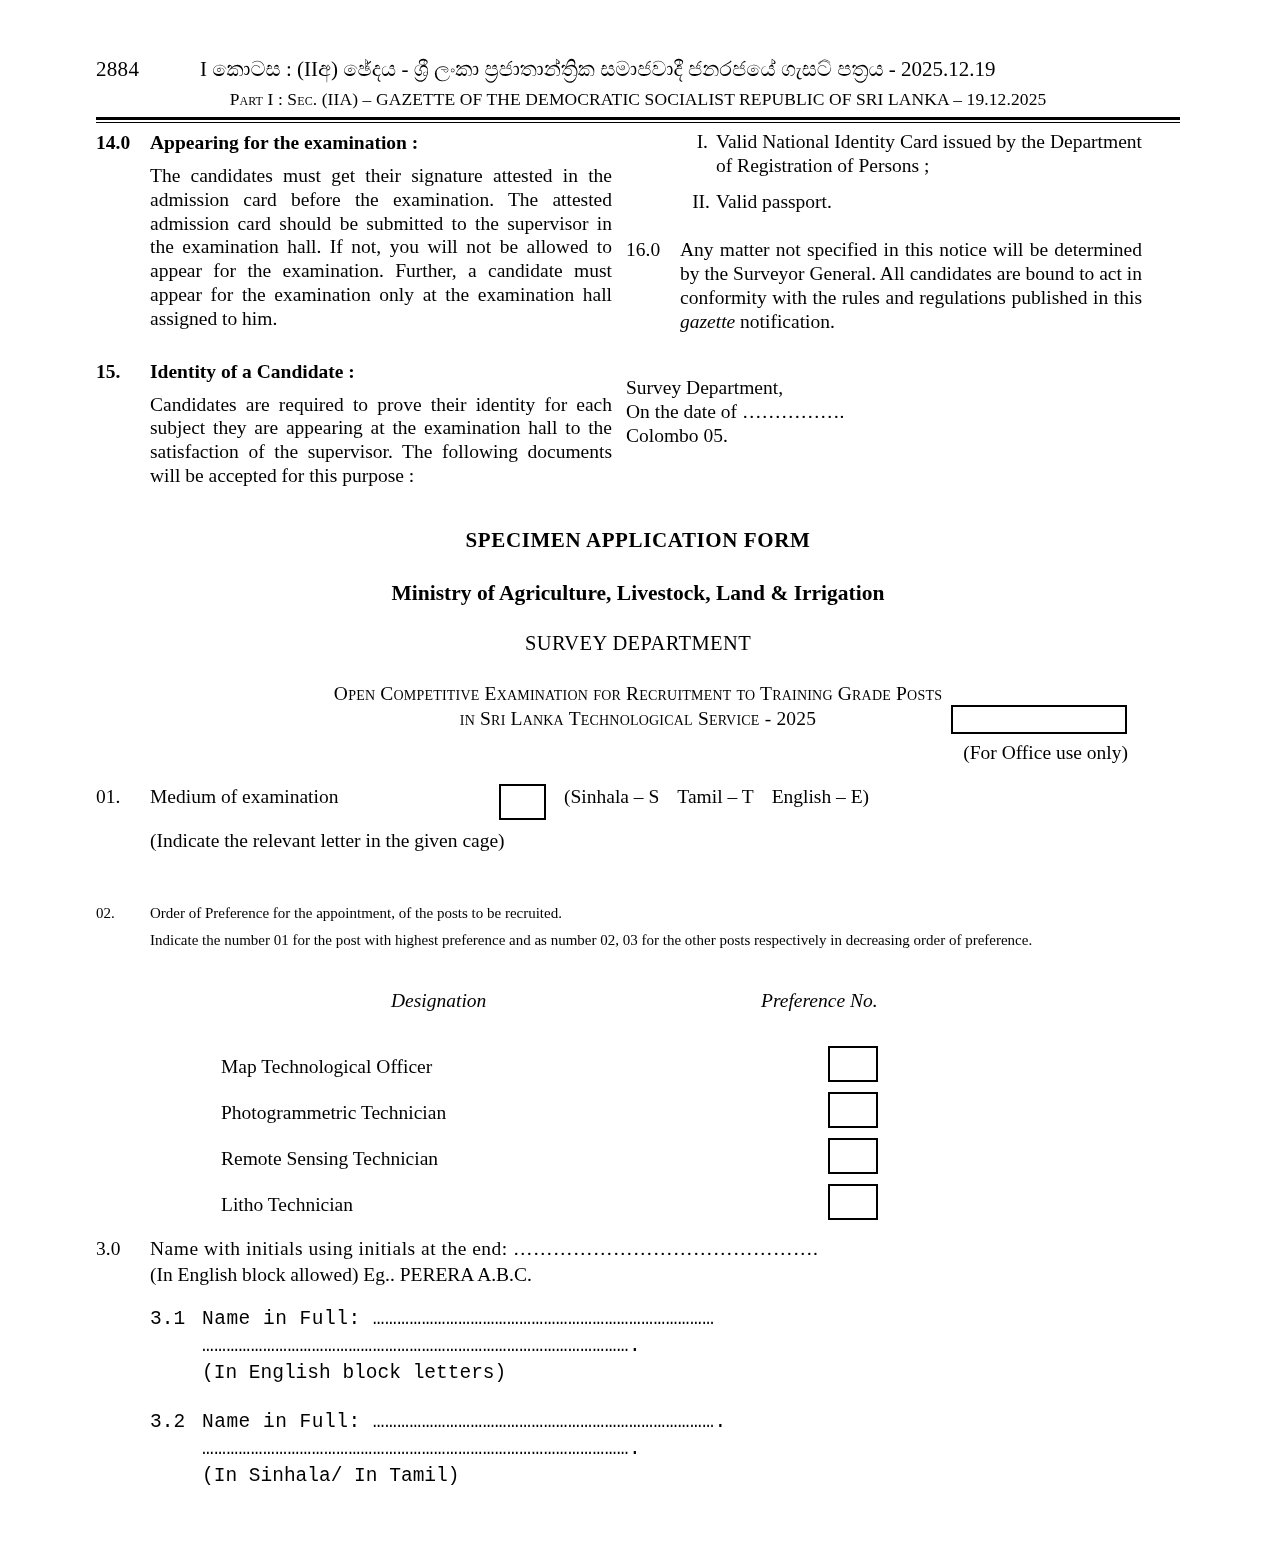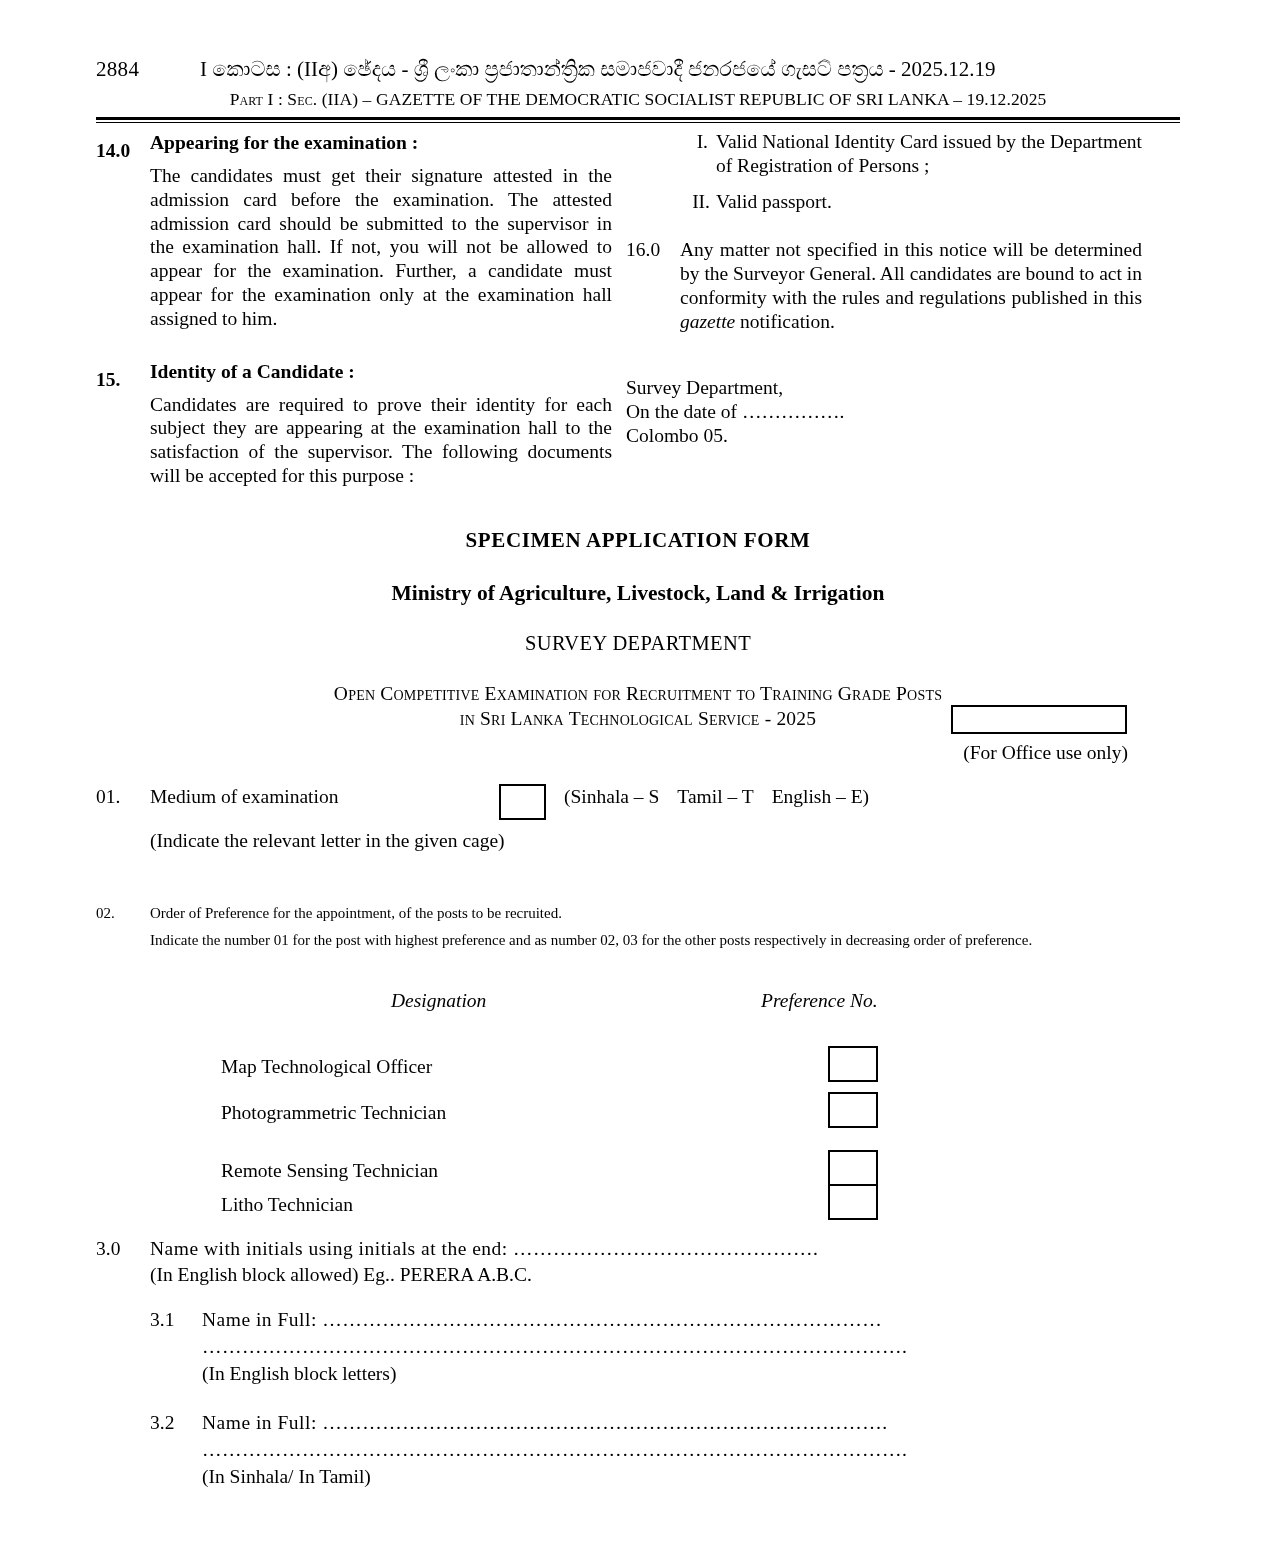--- a/index.html
+++ b/index.html
@@ -92,21 +92,21 @@
   .sec-head {
     position: relative;
     font-weight: bold;
     font-size: 19.5px;
     line-height: 26px;
     margin-bottom: 8px;
   }
   .sec-num {
     position: absolute;
     left: 0;
-    top: 8px;
+    top: 0;
   }
   .sec-title {
     display: block;
     margin-left: 54px;
   }
   .sec-body {
     margin-left: 54px;
     font-size: 19.5px;
     line-height: 23.8px;
     text-align: justify;
@@ -338,20 +338,21 @@
     top: 0;
   }
   .sec3 .body {
     margin-left: 54px;
   }
   .sub {
     position: relative;
     margin-left: 54px;
     margin-top: 18px;
     line-height: 27px;
+    font-family: Liberation Mono, monospace;
   }
   .sub .snum {
     position: absolute;
     left: 0;
     top: 0;
   }
   .sub .sbody {
     margin-left: 52px;
   }
   .dots { letter-spacing: 0.5px; }
@@ -452,21 +453,21 @@
     <span class="pref-hdr-no">Preference No.</span>
 
     <div class="pref-row" style="top:56px;">
       <span class="name">Map Technological Officer</span>
       <span class="box"></span>
     </div>
     <div class="pref-row" style="top:102px;">
       <span class="name">Photogrammetric Technician</span>
       <span class="box"></span>
     </div>
-    <div class="pref-row" style="top:160px;">
+    <div class="pref-row" style="top:148px;">
       <span class="name">Remote Sensing Technician</span>
       <span class="box"></span>
     </div>
     <div class="pref-row" style="top:194px;">
       <span class="name">Litho Technician</span>
       <span class="box"></span>
     </div>
   </div>
 
   <div class="sec3">

